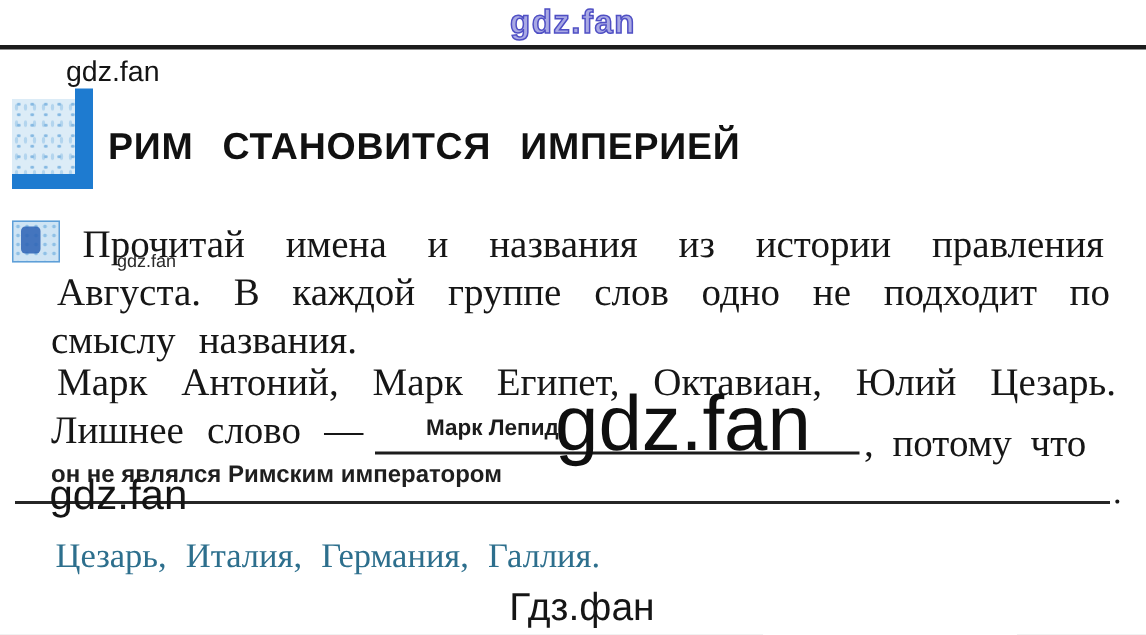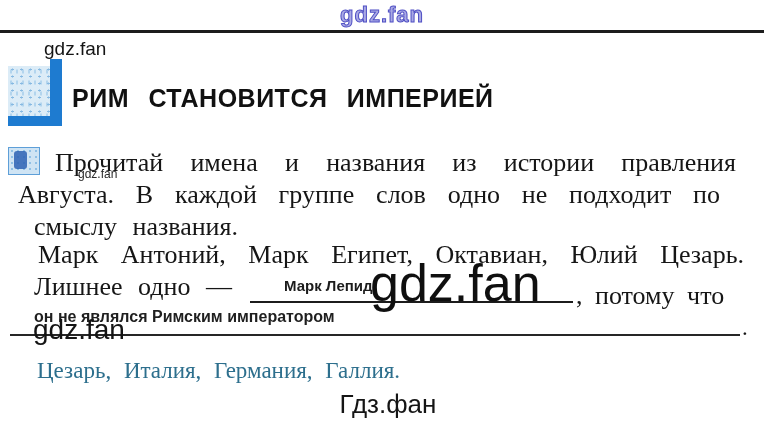--- a/index.html
+++ b/index.html
@@ -88,21 +88,21 @@
     top:84px;left:72px;
     font-family:"Liberation Sans", sans-serif;
     font-weight:700;font-size:25px;color:#111;
     word-spacing:12px;letter-spacing:.5px;
   }
 
   
   .bodyline{font-size:26px;color:#161616;line-height:1.25;}
   .jline{text-align:justify;text-align-last:justify;white-space:normal;}
   .l1{top:147px;left:55px;width:681px;}
-  .l2{top:179px;left:18px;width:702px;}
+  .l2{top:179px;left:38px;width:702px;}
   .l3{top:211px;left:34px;word-spacing:9px;}
   .l4{top:239px;left:38px;width:706px;}
   .answer-prefix{top:271px;left:34px;word-spacing:9px;}
   .answer-suffix{top:280px;left:576px;word-spacing:6px;}
   .answer-value{
     top:277px;left:284px;
     font-family:"Liberation Sans", sans-serif;
     font-weight:700;font-size:15px;color:#1c1c1c;
   }
   .reason{
@@ -126,21 +126,21 @@
 
   <div class="abs task-icon"></div>
   <div class="abs wm-tiny">gdz.fan</div>
 
   <div class="abs bodyline jline l1">Прочитай имена и названия из истории правления</div>
   <div class="abs bodyline jline l2">Августа. В каждой группе слов одно не подходит по</div>
   <div class="abs bodyline l3">смыслу названия.</div>
 
   <div class="abs bodyline jline l4">Марк Антоний, Марк Египет, Октавиан, Юлий Цезарь.</div>
 
-  <div class="abs bodyline answer-prefix">Лишнее одно —</div>
+  <div class="abs bodyline answer-prefix">Лишнее слово —</div>
   <div class="abs blank-line"></div>
   <div class="abs answer-value">Марк Лепид</div>
   <div class="abs wm-big">gdz.fan</div>
   <div class="abs bodyline answer-suffix">, потому что</div>
 
   <div class="abs reason">он не являлся Римским императором</div>
   <div class="abs rule-answer"></div>
   <div class="abs period-end">.</div>
   <div class="abs wm-line">gdz.fan</div>
 

